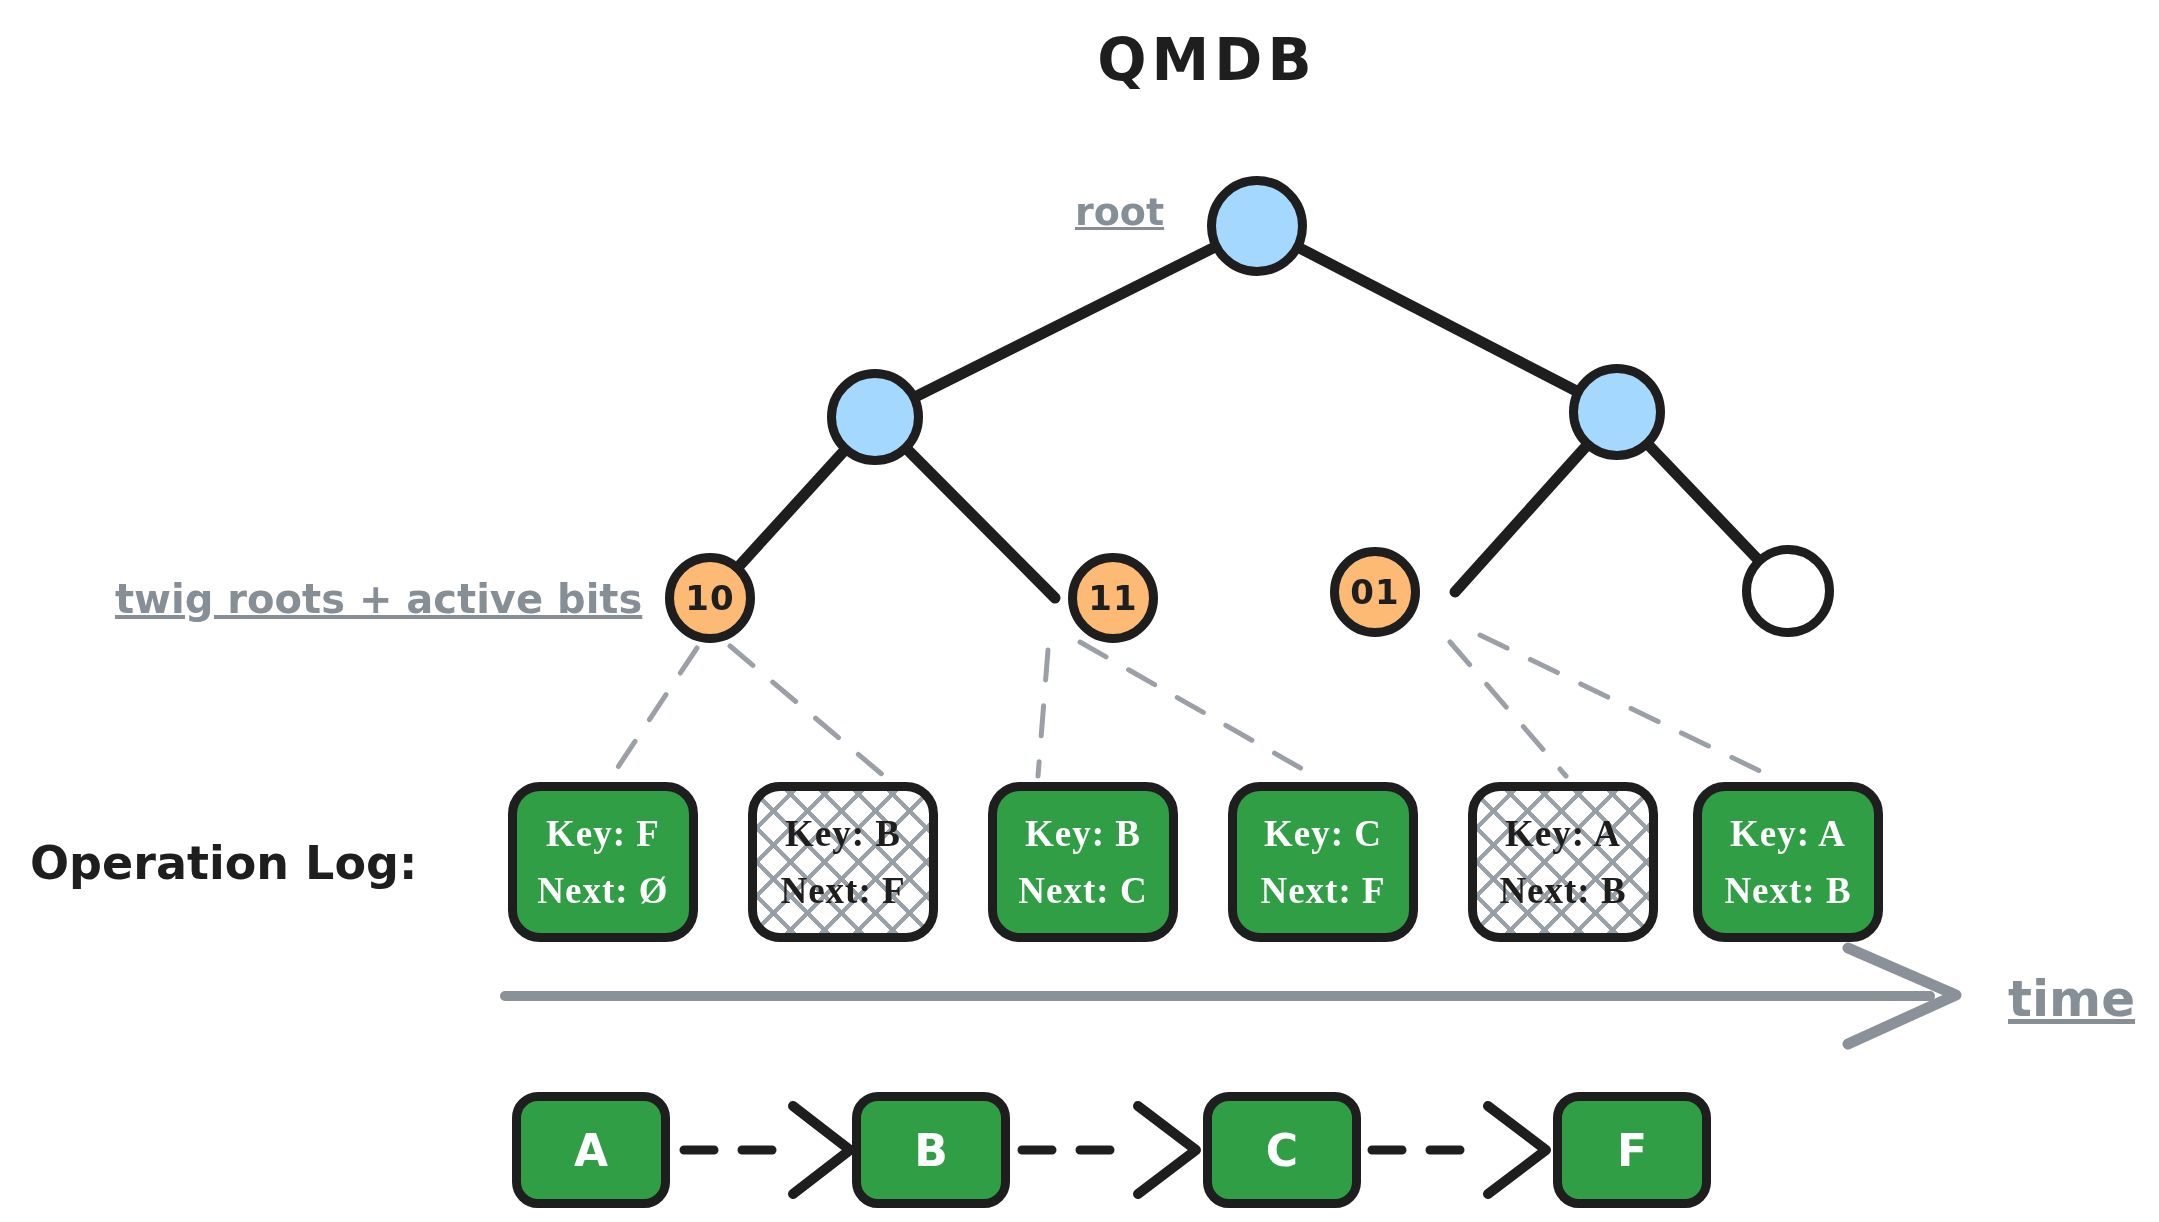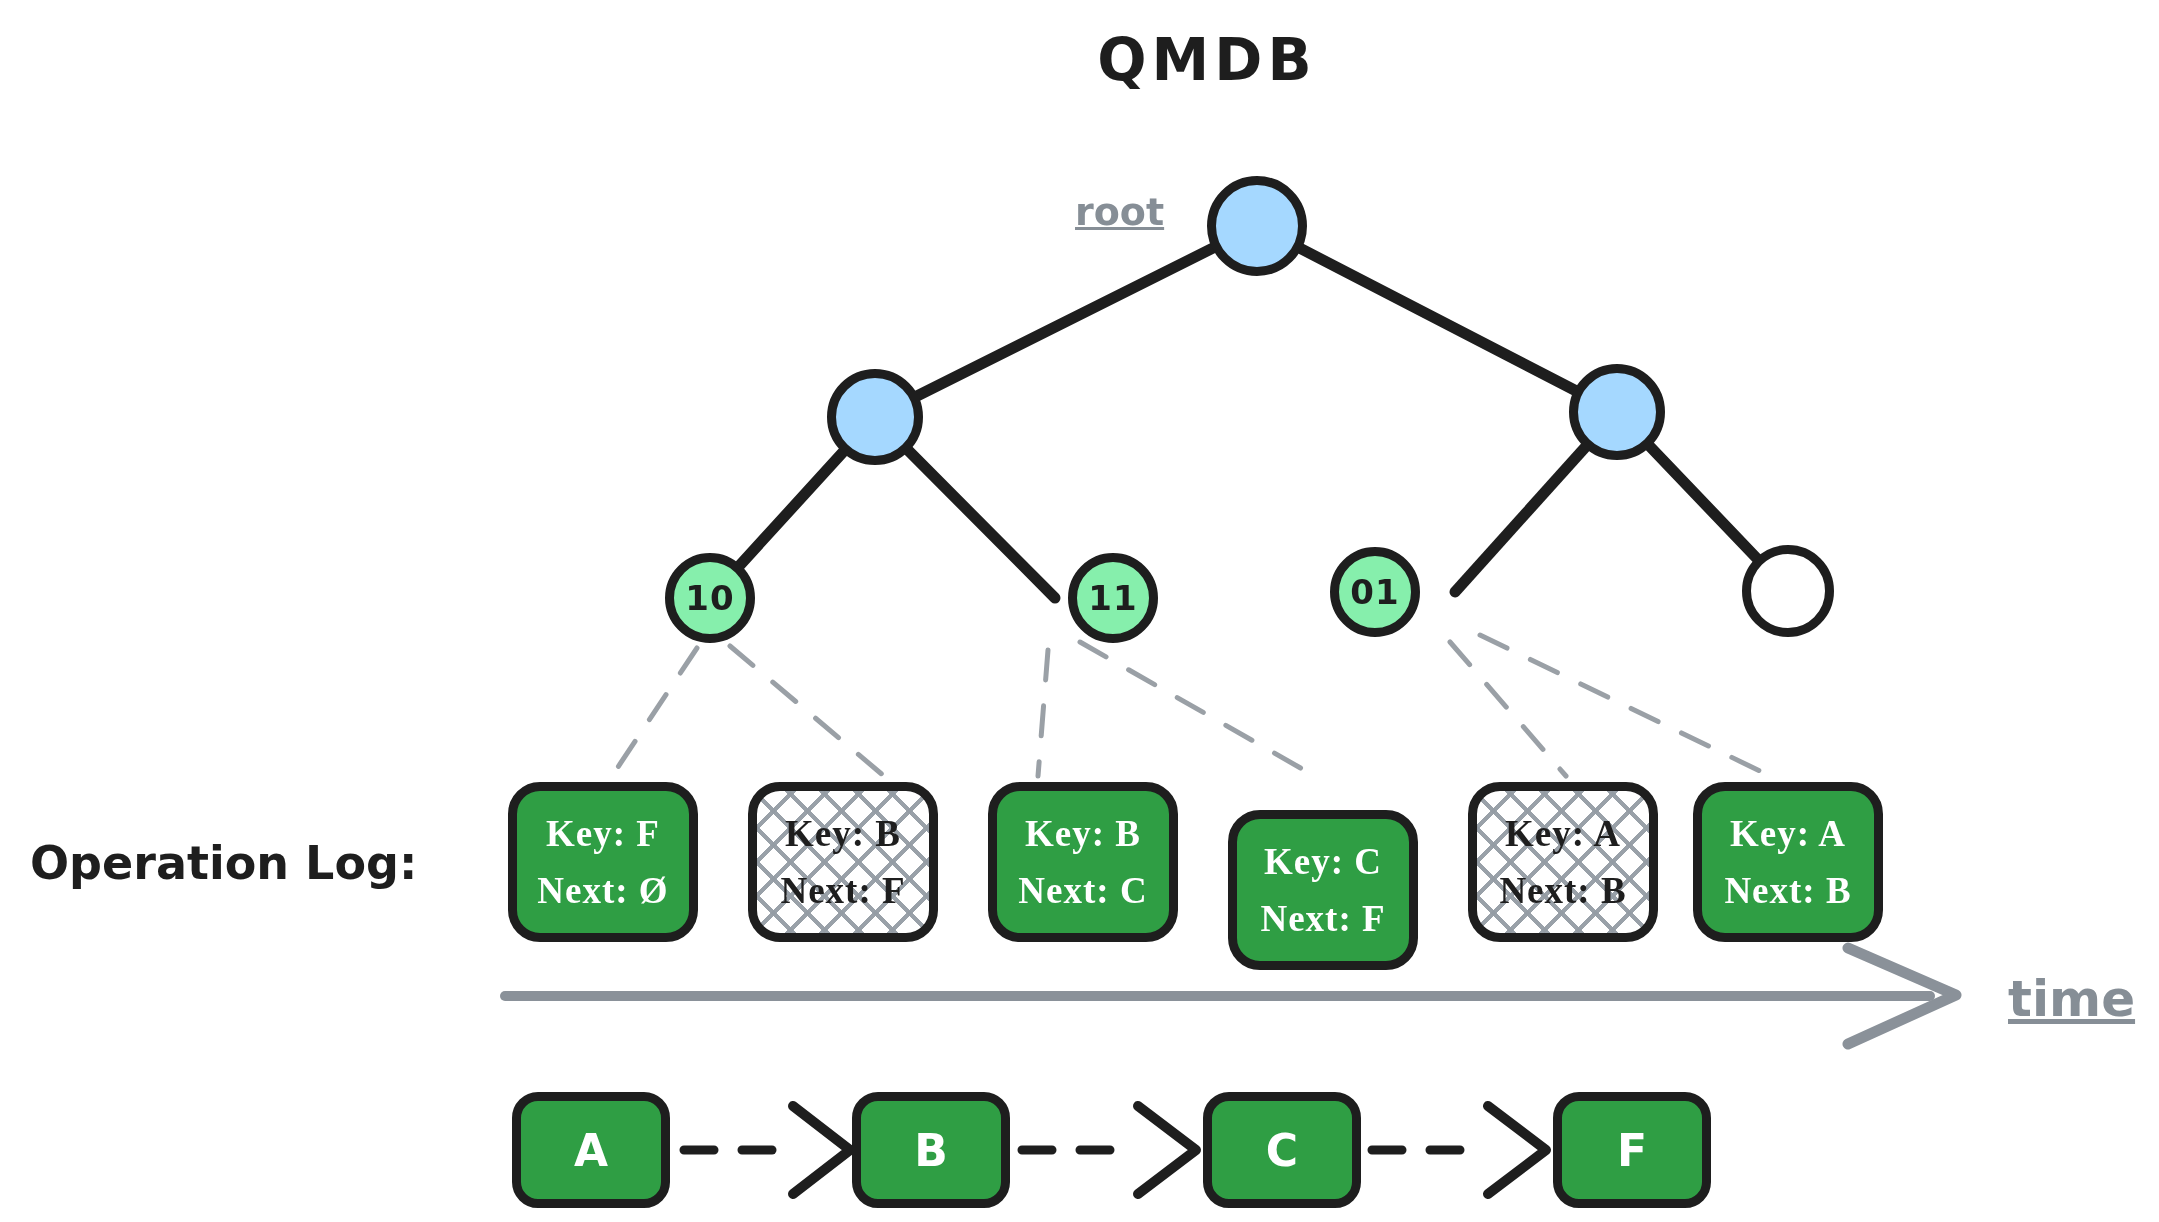--- a/index.html
+++ b/index.html
@@ -6,21 +6,21 @@
   .canvas{
     position:relative;width:2159px;height:1222px;background:#ffffff;
     font-family:"DejaVu Sans", sans-serif;color:#1e1e1e;overflow:hidden;
   }
   svg.lines{position:absolute;left:0;top:0;width:2159px;height:1222px;}
 
   
   .node{position:absolute;border:9px solid #1e1e1e;border-radius:50%;
     box-sizing:border-box;display:flex;align-items:center;justify-content:center;}
   .node.blue{background:#a5d8ff;}
-  .node.green{background:#86efac;text-align:right;}
+  .node.green{background:#fdba74;text-align:right;}
   .node.white{background:#ffffff;}
   .node-label{font-size:34px;font-weight:600;letter-spacing:1px;}
 
   
   .opbox{position:absolute;width:190px;height:160px;border:9px solid #1e1e1e;
     border-radius:32px;box-sizing:border-box;display:flex;flex-direction:column;
     align-items:center;justify-content:center;gap:14px;}
   .opbox.active{background:#2f9e44;color:#ffffff;}
   .opbox.superseded{color:#1e1e1e;background:
     repeating-linear-gradient(45deg, rgba(148,156,164,0.95) 0 4px, transparent 4px 24px),
@@ -80,20 +80,21 @@
       <polyline points="793,1106 850,1150 793,1194" stroke-width="10"></polyline>
       <line x1="1022" y1="1150" x2="1128" y2="1150" stroke-width="9" stroke-dasharray="30 28"></line>
       <polyline points="1138,1106 1196,1150 1138,1194" stroke-width="10"></polyline>
       <line x1="1372" y1="1150" x2="1478" y2="1150" stroke-width="9" stroke-dasharray="30 28"></line>
       <polyline points="1488,1106 1546,1150 1488,1194" stroke-width="10"></polyline>
     </g>
   </svg>
 
   <div class="title">QMDB</div>
   <div class="lbl lbl-root gray">root</div>
+  <div class="lbl lbl-twig gray">twig roots + active bits</div>
   <div class="lbl lbl-oplog">Operation Log:</div>
   <div class="lbl lbl-time gray">time</div>
 
   <div class="node blue" style="left:1207px;top:176px;width:100px;height:100px;"></div>
   <div class="node blue" style="left:827px;top:369px;width:96px;height:96px;"></div>
   <div class="node blue" style="left:1569px;top:364px;width:96px;height:96px;"></div>
 
   <div class="node green" style="left:665px;top:553px;width:90px;height:90px;">
     <span class="node-label">10</span>
   </div>
@@ -112,21 +113,21 @@
     <div class="opline">Next: Ø</div>
   </div>
   <div class="opbox superseded" style="left:748px;top:782px;">
     <div class="opline">Key: B</div>
     <div class="opline">Next: F</div>
   </div>
   <div class="opbox active" style="left:988px;top:782px;">
     <div class="opline">Key: B</div>
     <div class="opline">Next: C</div>
   </div>
-  <div class="opbox active" style="left:1228px;top:810px;">
+  <div class="opbox active" style="left:1228px;top:782px;">
     <div class="opline">Key: C</div>
     <div class="opline">Next: F</div>
   </div>
   <div class="opbox superseded" style="left:1468px;top:782px;">
     <div class="opline">Key: A</div>
     <div class="opline">Next: B</div>
   </div>
   <div class="opbox active" style="left:1693px;top:782px;">
     <div class="opline">Key: A</div>
     <div class="opline">Next: B</div>

